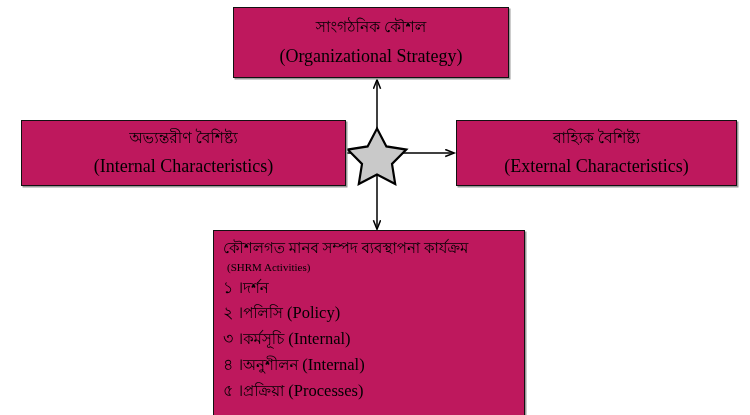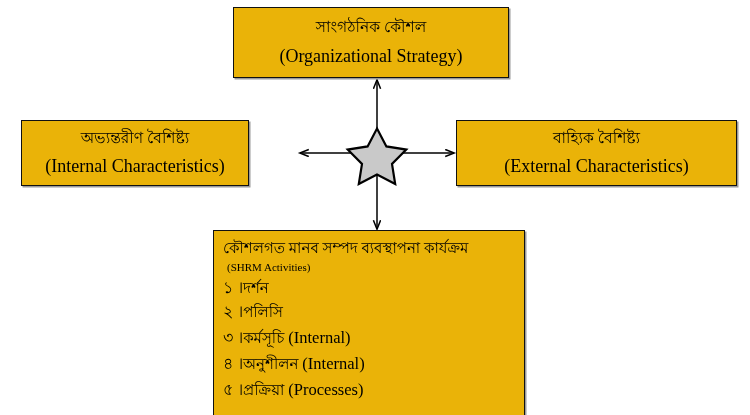--- a/index.html
+++ b/index.html
@@ -19,21 +19,21 @@
   #diagram-canvas {
     position: absolute;
     left: 0; top: 0;
     width: 750px;
     height: 415px;
   }
 
   .node-box {
     position: absolute;
     box-sizing: border-box;
-    background: #eab308;
+    background: #be185d;
     border: 1.6px solid #111111;
     box-shadow: 1.5px 1.5px 0 0 #9a9a9a;
     z-index: 3;
   }
 
   .node-center {
     display: flex;
     flex-direction: column;
     align-items: center;
     justify-content: center;
@@ -55,21 +55,21 @@
     left: 233px;
     top: 7px;
     width: 276px;
     height: 71px;
   }
   #box-strategy .line-bn { margin-bottom: 4px; }
 
   #box-internal {
     left: 21px;
     top: 120px;
-    width: 228px;
+    width: 325px;
     height: 66px;
   }
   #box-internal .line-bn { margin-bottom: 3px; }
 
   #box-external {
     left: 456px;
     top: 120px;
     width: 281px;
     height: 66px;
   }
@@ -161,20 +161,21 @@
   <div class="shrm-title">কৌশলগত মানব সম্পদ ব্যবস্থাপনা কার্যক্রম</div>
   <div class="shrm-sub">(SHRM Activities)</div>
   <ul class="shrm-list" id="shrm-list">
       <li>
         <span class="item-num">১ ।</span>
         <span class="item-bn">দর্শন</span>
       </li>
       <li>
         <span class="item-num">২ ।</span>
         <span class="item-bn">পলিসি</span>
+        <span class="item-en">(Policy)</span>
       </li>
       <li>
         <span class="item-num">৩ ।</span>
         <span class="item-bn">কর্মসূচি</span>
         <span class="item-en">(Internal)</span>
       </li>
       <li>
         <span class="item-num">৪ ।</span>
         <span class="item-bn">অনুশীলন</span>
         <span class="item-en">(Internal)</span>

